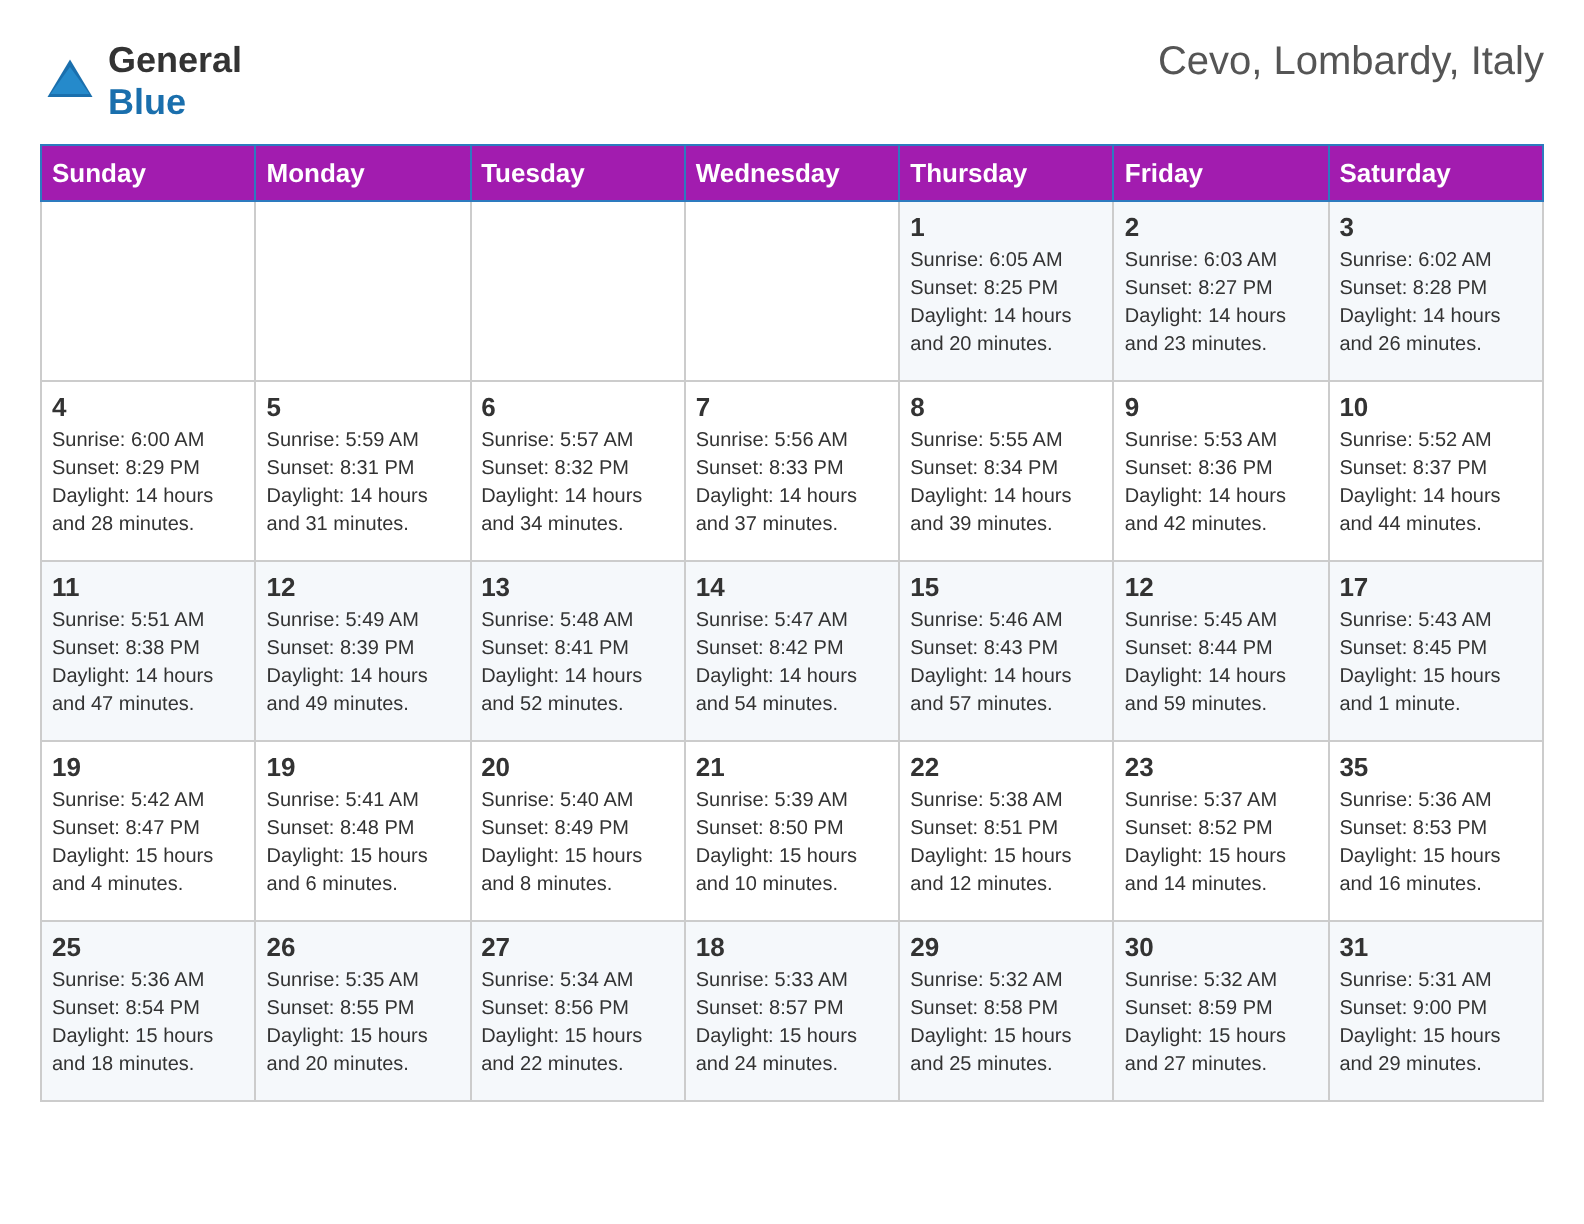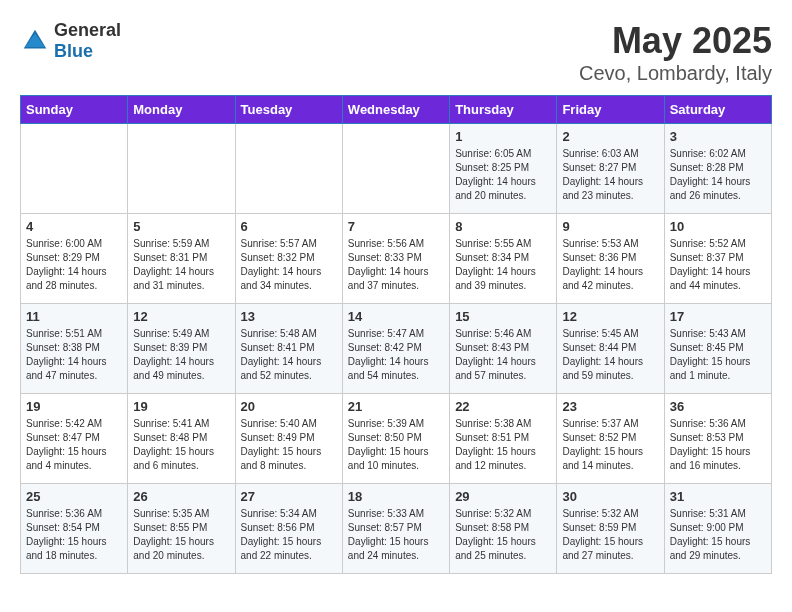--- a/index.html
+++ b/index.html
@@ -47,21 +47,21 @@
     .location-title {
       font-size: 20px;
       color: #555;
     }
     table {
       width: 100%;
       border-collapse: collapse;
       table-layout: fixed;
     }
     thead tr th {
-      background-color: #6d28d9;
+      background-color: #a21caf;
       color: #fff;
       font-size: 13px;
       font-weight: bold;
       padding: 6px 5px;
       text-align: left;
       border: 1px solid #2d7bbf;
     }
     tbody tr td {
       vertical-align: top;
       padding: 5px;
@@ -99,21 +99,20 @@
     <svg class="logo-icon" viewBox="0 0 40 40" xmlns="http://www.w3.org/2000/svg">
       <polygon points="20,5 35,30 5,30" fill="#1a6fad"></polygon>
       <polygon points="20,10 33,28 7,28" fill="#2d9de0" opacity="0.6"></polygon>
     </svg>
     <div>
       <span class="logo-text-general">General</span><br>
       <span class="logo-text-blue">Blue</span>
     </div>
   </div>
   <div class="title-area">
-    <div class="month-title">May 2025</div>
     <div class="location-title">Cevo, Lombardy, Italy</div>
   </div>
 </div>
 
 <table>
   <thead>
     <tr>
     <th>Sunday</th>
         <th>Monday</th>
         <th>Tuesday</th>
@@ -221,21 +220,21 @@
         </td>
         <td>
           <span class="day-number">22</span>
           <div class="day-detail">Sunrise: 5:38 AM<br>Sunset: 8:51 PM<br>Daylight: 15 hours and 12 minutes.</div>
         </td>
         <td>
           <span class="day-number">23</span>
           <div class="day-detail">Sunrise: 5:37 AM<br>Sunset: 8:52 PM<br>Daylight: 15 hours and 14 minutes.</div>
         </td>
         <td>
-          <span class="day-number">36</span>
+          <span class="day-number">35</span>
           <div class="day-detail">Sunrise: 5:36 AM<br>Sunset: 8:53 PM<br>Daylight: 15 hours and 16 minutes.</div>
         </td>
       </tr>
       <tr>
         <td>
           <span class="day-number">25</span>
           <div class="day-detail">Sunrise: 5:36 AM<br>Sunset: 8:54 PM<br>Daylight: 15 hours and 18 minutes.</div>
         </td>
         <td>
           <span class="day-number">26</span>

